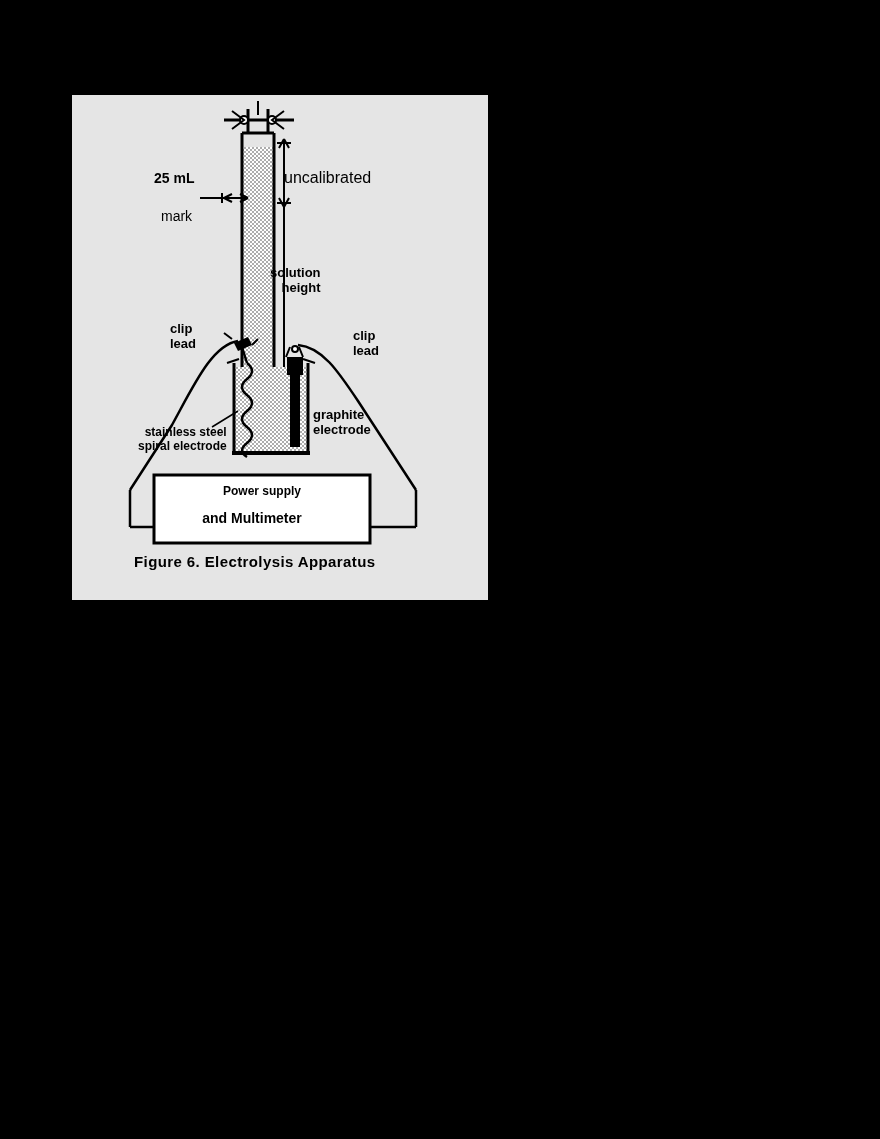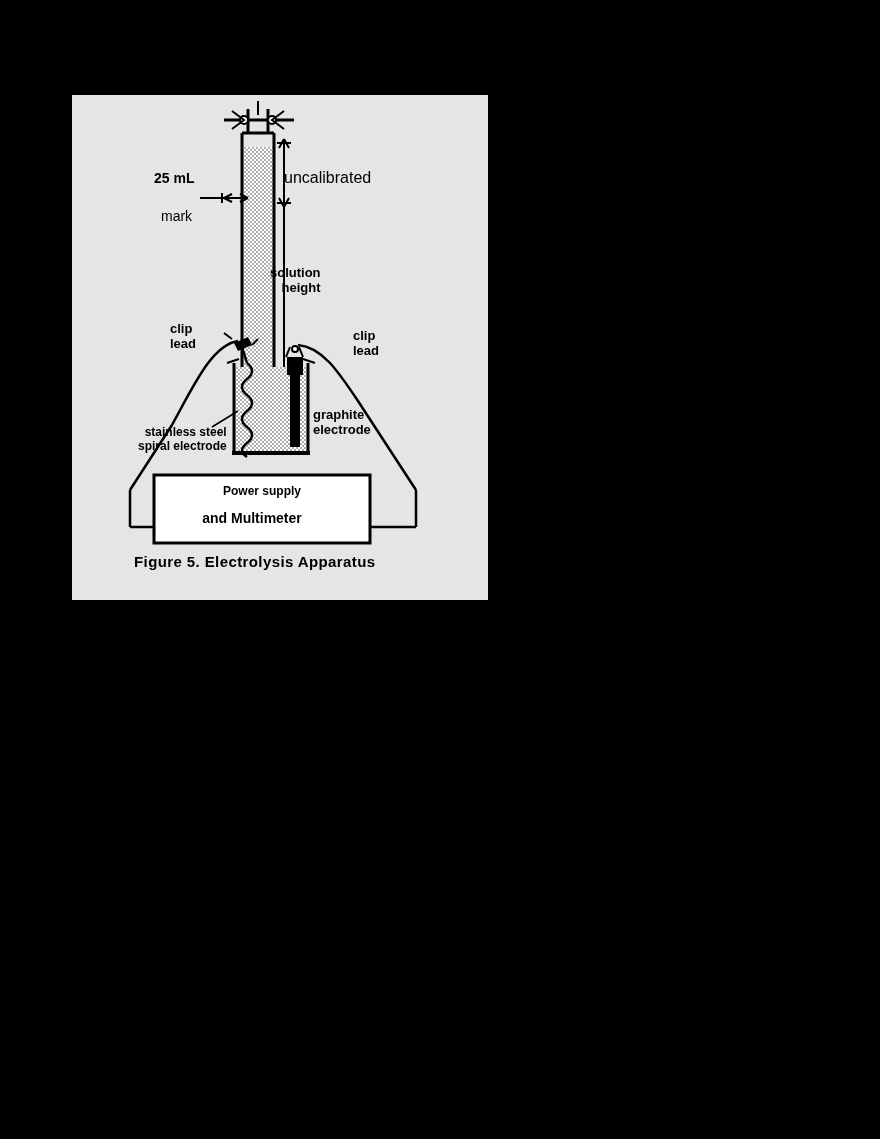--- a/index.html
+++ b/index.html
@@ -168,15 +168,15 @@
   <div class="lbl" id="lbl-clipright">clip
 lead</div>
   <div class="lbl" id="lbl-graphite">graphite
 electrode</div>
   <div class="lbl" id="lbl-steel">stainless steel
 spiral electrode</div>
 
   <div id="lbl-ps1">Power supply</div>
   <div id="lbl-ps2">and Multimeter</div>
 
-  <div class="lbl" id="lbl-caption">Figure  5.  Electrolysis Apparatus</div>
+  <div class="lbl" id="lbl-caption">Figure  6.  Electrolysis Apparatus</div>
 
 </div>
 
 </body></html>

